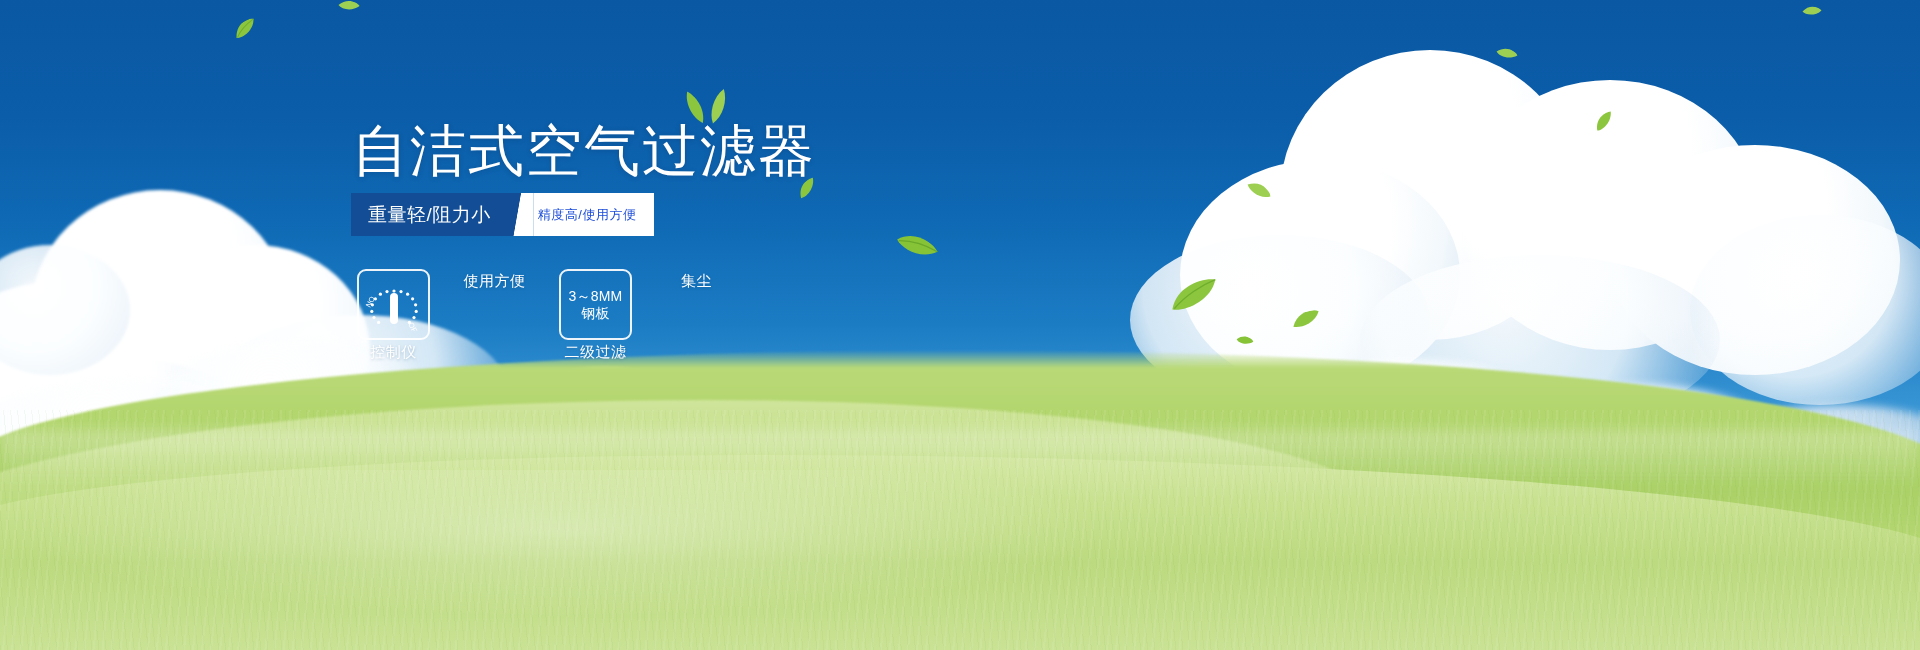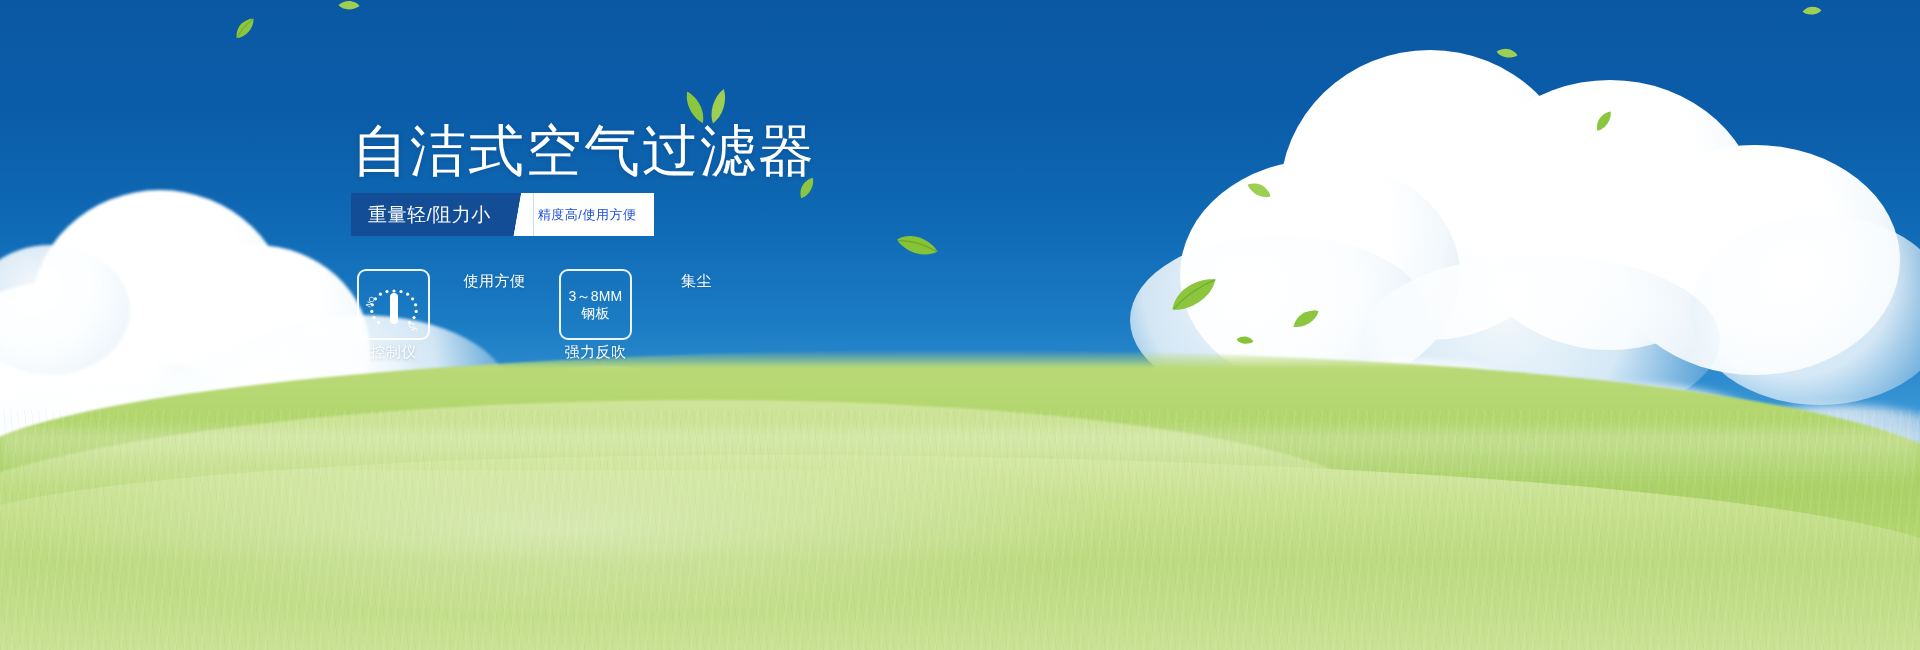--- a/index.html
+++ b/index.html
@@ -340,21 +340,21 @@
 
       <div class="feature">
         <div class="flabel">使用方便</div>
       </div>
 
 
       <div class="feature">
         <div class="fbox">
           <div class="ftext">3～8MM<br>钢板</div>
         </div>
-        <div class="flabel">强力反吹</div>
+        <div class="flabel">二级过滤</div>
       </div>
 
       <div class="feature">
         <div class="flabel">集尘</div>
       </div>
 
     </div>
   </div>
 </div>
 

